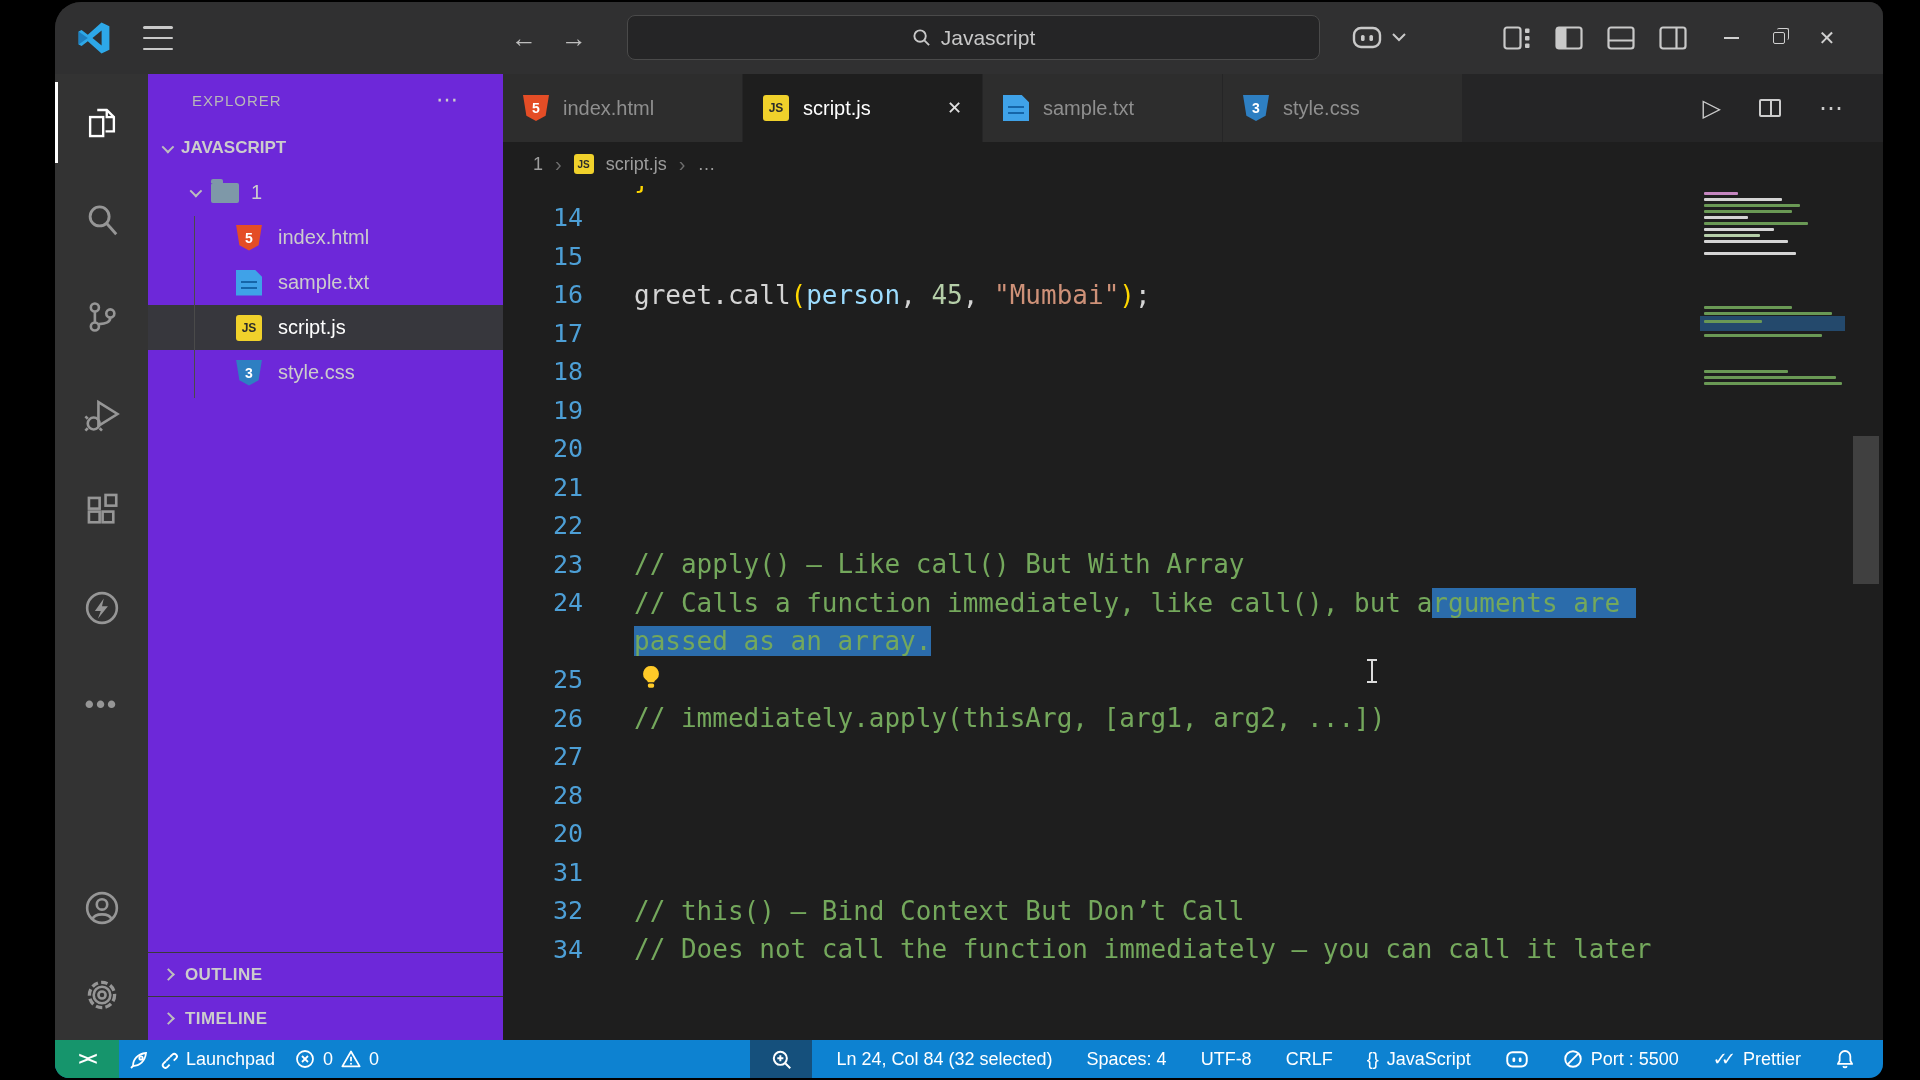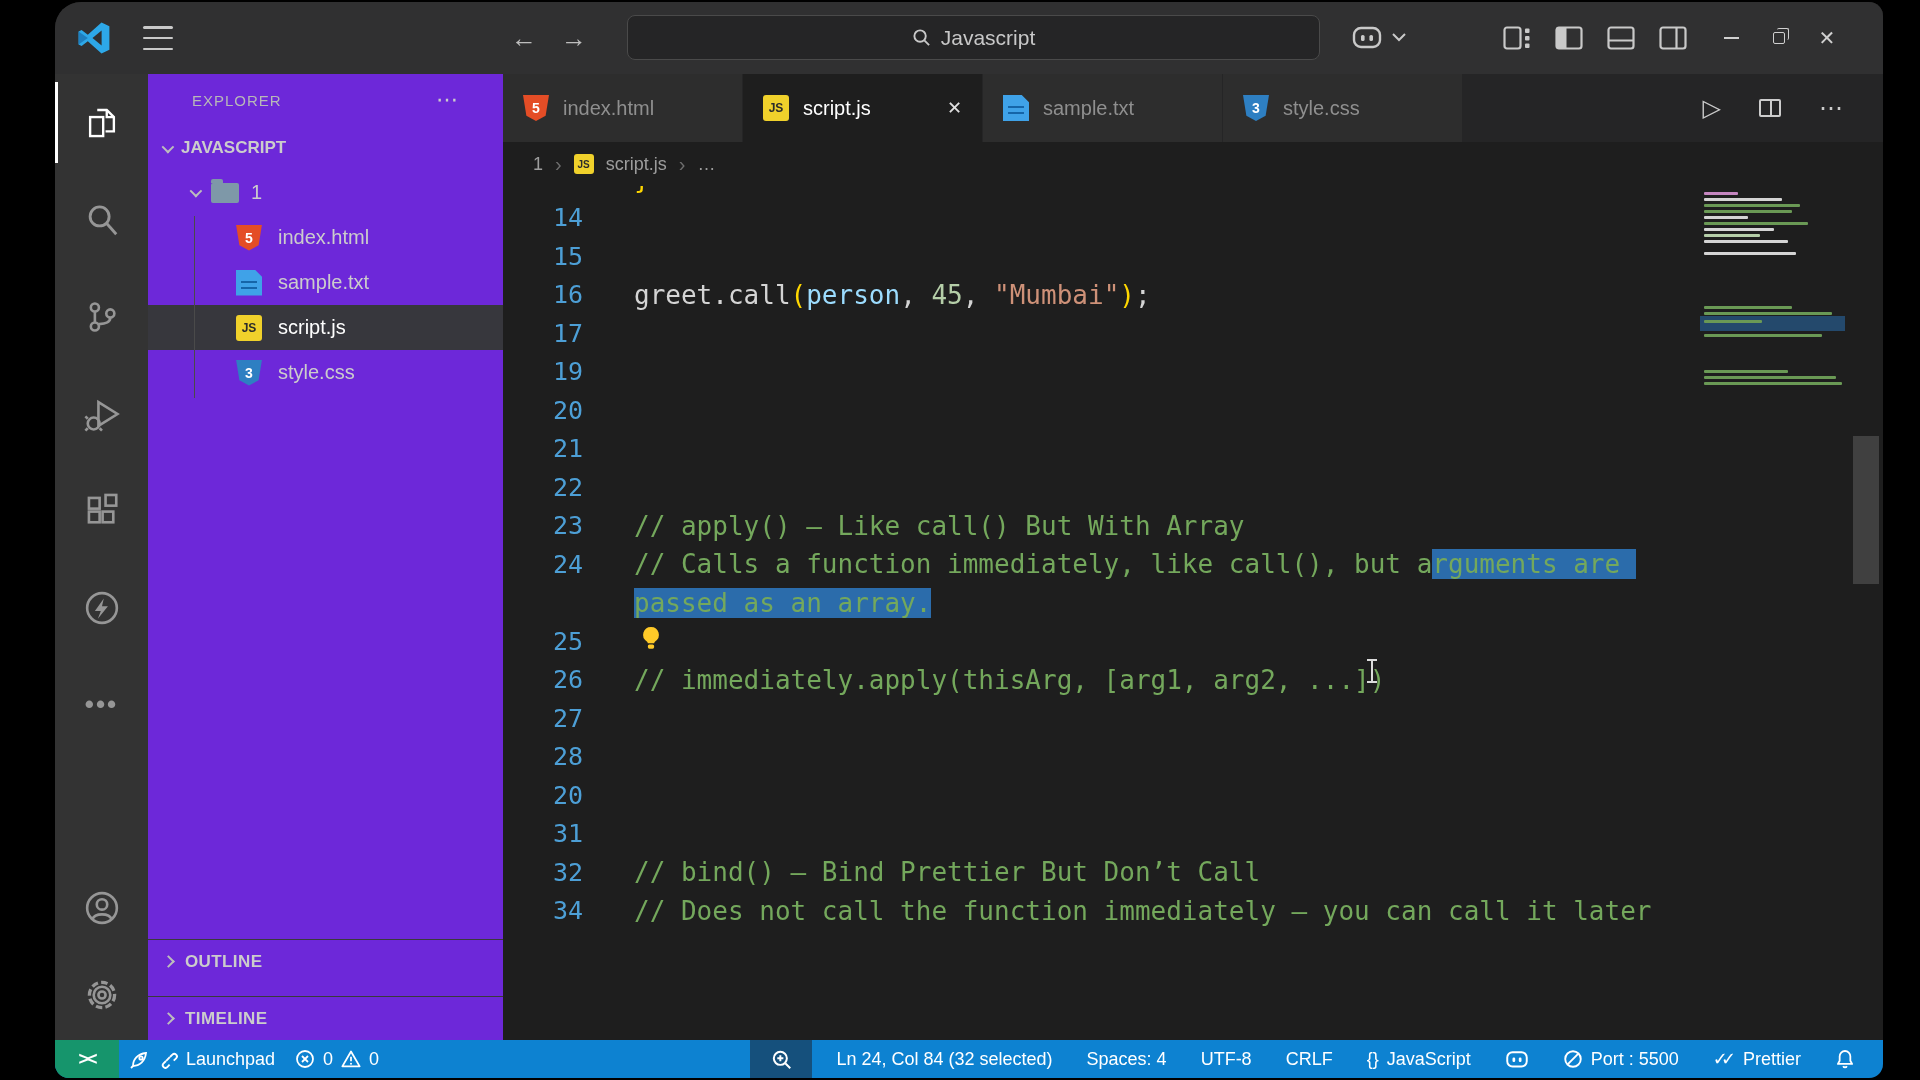--- a/index.html
+++ b/index.html
@@ -62,21 +62,21 @@
   .tree-row.folder { padding-left:42px; gap:12px; }
   .tree-row.file { padding-left:88px; gap:16px; }
   .tree-row.selected { background:#37373d; color:#ffffff; }
   .indent-guide { position:absolute; left:46px; top:246px; width:1px; height:182px; background:#4a4a4a; }
   .tree-wrap { position:relative; flex:1; min-height:0; }
   .folder-ic { width:28px; height:20px; background:#7e98a8; border-radius:2px; position:relative; flex:none; }
   .folder-ic::before { content:""; position:absolute; top:-4px; left:0; width:12px; height:4px;
                        background:#7e98a8; border-radius:2px 2px 0 0; }
   .sb-panel { height:44px; display:flex; align-items:center; gap:12px; padding-left:16px;
               border-top:1px solid #3a3a3a; font-weight:bold; font-size:17px; letter-spacing:.4px;
-              cursor:pointer; flex:none;margin-top:13px; }
+              cursor:pointer; flex:none; }
 
   
   .ic { width:26px; height:26px; display:inline-flex; align-items:center; justify-content:center;
         font-weight:bold; font-size:14px; flex:none; color:#fff; position:relative; }
   .ic-html { background:#e44d26; clip-path:polygon(0 0,100% 0,87% 80%,50% 100%,13% 80%); }
   .ic-css  { background:#2e7fc2; clip-path:polygon(0 0,100% 0,87% 80%,50% 100%,13% 80%); }
   .ic-js   { background:#f0d12b; border-radius:3px; color:#2b2b2b; font-size:12px; }
   .ic-txt  { background:#3fa2e8; clip-path:polygon(0 0,72% 0,100% 28%,100% 100%,0 100%); }
   .txt-lines { position:absolute; left:5px; top:11px; width:16px; height:10px;
                background:repeating-linear-gradient(#1565a8 0 2px, transparent 2px 6px); }
@@ -345,37 +345,38 @@
         <span>…</span>
       </div>
 
       <div class="code-area">
         <div class="code-scroll" id="code-lines">
             <div class="code-row"><span class="gutter"></span><span><span class="tk-bracket">}</span></span></div>
             <div class="code-row"><span class="gutter">14</span><span></span></div>
             <div class="code-row"><span class="gutter">15</span><span></span></div>
             <div class="code-row"><span class="gutter">16</span><span><span class="tk-plain">greet.call</span><span class="tk-bracket">(</span><span class="tk-var">person</span><span class="tk-plain">, </span><span class="tk-num">45</span><span class="tk-plain">, </span><span class="tk-str">"Mumbai"</span><span class="tk-bracket">)</span><span class="tk-plain">;</span></span></div>
             <div class="code-row"><span class="gutter">17</span><span></span></div>
+            <div class="code-row"><span class="gutter">18</span><span></span></div>
             <div class="code-row"><span class="gutter">19</span><span></span></div>
             <div class="code-row"><span class="gutter">20</span><span></span></div>
             <div class="code-row"><span class="gutter">21</span><span></span></div>
             <div class="code-row"><span class="gutter">22</span><span></span></div>
             <div class="code-row"><span class="gutter">23</span><span><span class="tk-cmt">// apply() – Like call() But With Array</span></span></div>
             <div class="code-row"><span class="gutter">24</span><span><span class="tk-cmt">// Calls a function immediately, like call(), but a</span><span class="tk-cmt sel">rguments are </span></span></div>
             <div class="code-row"><span class="gutter"></span><span><span class="tk-cmt sel">passed as an array.</span></span></div>
             <div class="code-row"><span class="gutter">25</span><span><span class="bulb"><svg viewBox="0 0 20 20" width="26" height="26">
   <path d="M10 1.5a6 6 0 0 0-3.2 11.1q.7.5.7 1.4h5q0-.9.7-1.4A6 6 0 0 0 10 1.5z" fill="#ffca28"></path>
   <rect x="7.6" y="15" width="4.8" height="3.2" rx="1.2" fill="#ffca28"></rect>
                   </svg></span></span></div>
             <div class="code-row"><span class="gutter">26</span><span><span class="tk-cmt">// immediately.apply(thisArg, [arg1, arg2, ...])</span></span></div>
             <div class="code-row"><span class="gutter">27</span><span></span></div>
             <div class="code-row"><span class="gutter">28</span><span></span></div>
             <div class="code-row"><span class="gutter">20</span><span></span></div>
             <div class="code-row"><span class="gutter">31</span><span></span></div>
-            <div class="code-row"><span class="gutter">32</span><span><span class="tk-cmt">// bind() – Bind Prettier But Don’t Call</span></span></div>
+            <div class="code-row"><span class="gutter">32</span><span><span class="tk-cmt">// this() – Bind Context But Don’t Call</span></span></div>
             <div class="code-row"><span class="gutter">34</span><span><span class="tk-cmt">// Does not call the function immediately – you can call it later</span></span></div>
           </div>
         <div class="minimap" id="minimap">
             <div class="mm-hl" style="top: 128px; height: 15px;"></div>
             <div class="mm-dash" style="top: 4px; left: 4px; width: 34px; background: rgb(197, 134, 192);"></div>
             <div class="mm-dash" style="top: 10px; left: 4px; width: 78px; background: rgb(212, 212, 212);"></div>
             <div class="mm-dash" style="top: 16px; left: 4px; width: 96px; background: rgb(106, 153, 85);"></div>
             <div class="mm-dash" style="top: 22px; left: 4px; width: 88px; background: rgb(106, 153, 85);"></div>
             <div class="mm-dash" style="top: 28px; left: 4px; width: 44px; background: rgb(212, 212, 212);"></div>
             <div class="mm-dash" style="top: 34px; left: 4px; width: 104px; background: rgb(106, 153, 85);"></div>

